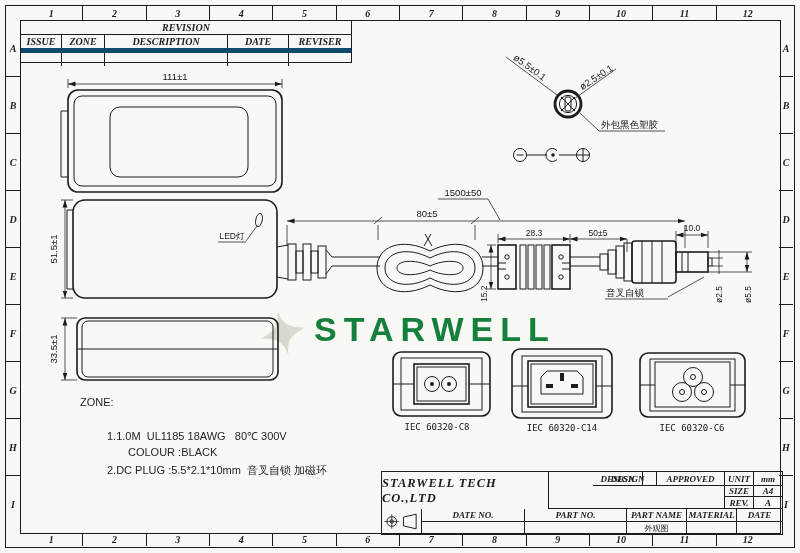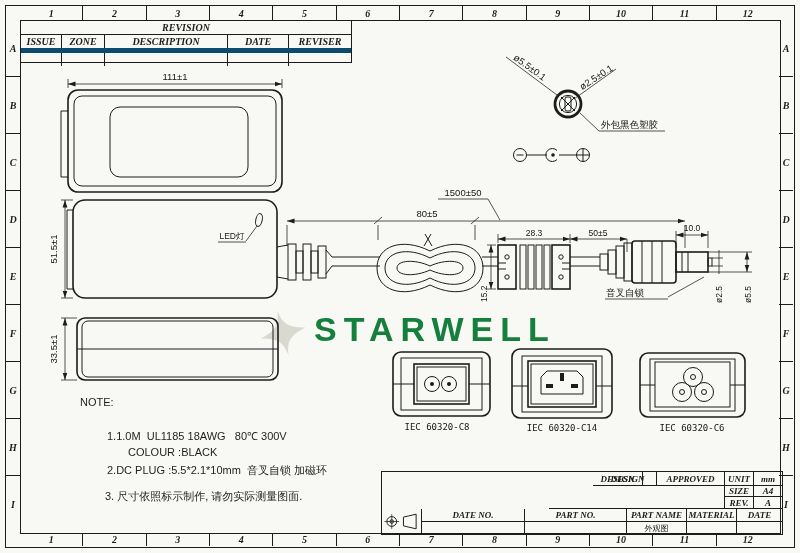--- a/index.html
+++ b/index.html
@@ -134,27 +134,27 @@
     </div>
     <div class="rev-row">
       <div class="rev-c rc0"></div>
       <div class="rev-c rc1"></div>
       <div class="rev-c rc2"></div>
       <div class="rev-c rc3"></div>
       <div class="rev-c rc4"></div>
     </div>
   </div>
 
-  <div class="abs notes" style="left:80px;top:396px;">NOTE:</div>
+  <div class="abs notes" style="left:80px;top:396px;">ZONE:</div>
   <div class="abs notes" style="left:107px;top:428px;">1.1.0M  UL1185 18AWG   80℃ 300V</div>
   <div class="abs notes" style="left:128px;top:446px;">COLOUR :BLACK</div>
   <div class="abs notes" style="left:107px;top:463px;">2.DC PLUG :5.5*2.1*10mm  音叉自锁 加磁环</div>
-  <div class="abs notes" style="left:105px;top:489px;">3. 尺寸依照标示制作, 请勿实际测量图面.</div>
 
   <div class="abs tb">
+    <div class="cell bR company" style="left:0;top:0;width:167px;height:37px;">STARWELL TECH CO.,LTD</div>
     <div class="cell bR bB" style="left:167px;top:0;width:50px;height:14px;margin-left:44px;">DESIGN</div>
     <div class="cell bR bB" style="left:217px;top:0;width:58px;height:14px;">DESIGN</div>
     <div class="cell bR bB" style="left:275px;top:0;width:68px;height:14px;">APPROVED</div>
     <div class="cell bR bB" style="left:343px;top:0;width:29px;height:14px;">UNIT</div>
     <div class="cell bB" style="left:372px;top:0;width:28px;height:14px;text-align:center;">mm</div>
     <div class="cell bR bB" style="left:167px;top:14px;width:176px;height:23px;"></div>
     <div class="cell bR bB" style="left:343px;top:14px;width:29px;height:11px;font-family:Liberation Serif, serif;">SIZE</div>
     <div class="cell bB" style="left:372px;top:14px;width:28px;height:11px;">A4</div>
     <div class="cell bR bB" style="left:343px;top:25px;width:29px;height:12px;">REV.</div>
     <div class="cell bB" style="left:372px;top:25px;width:28px;height:12px;">A</div>

